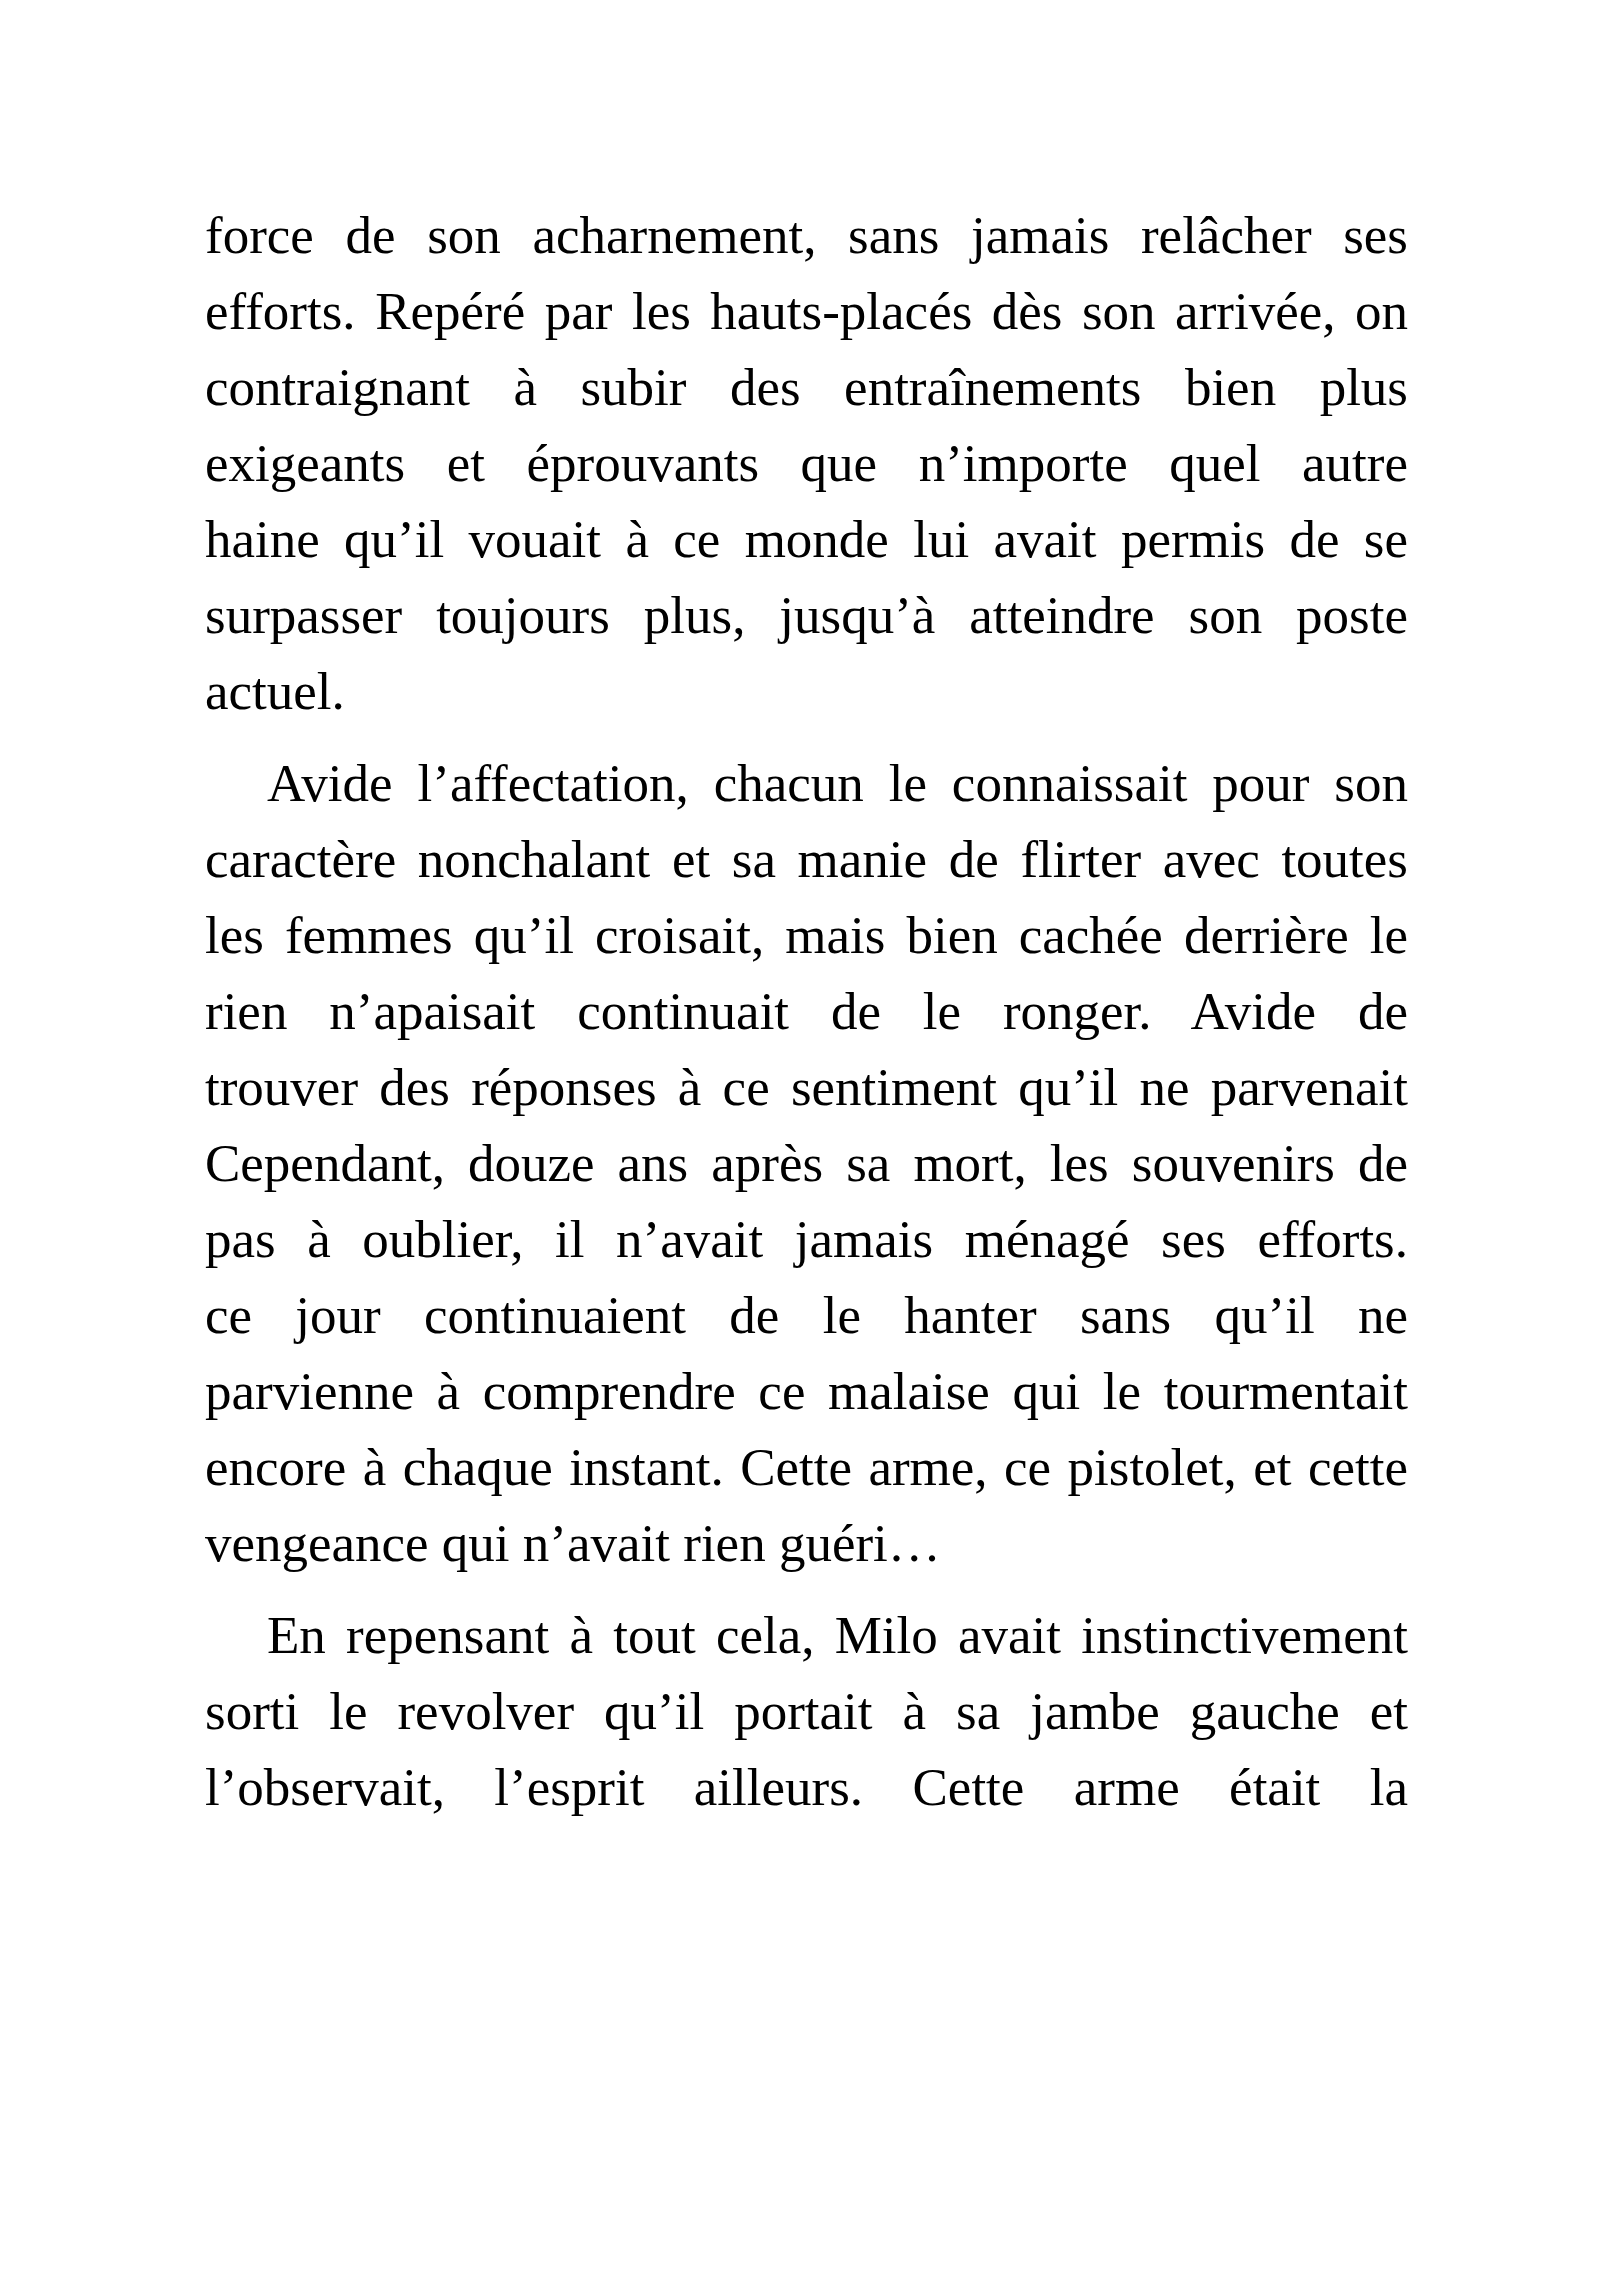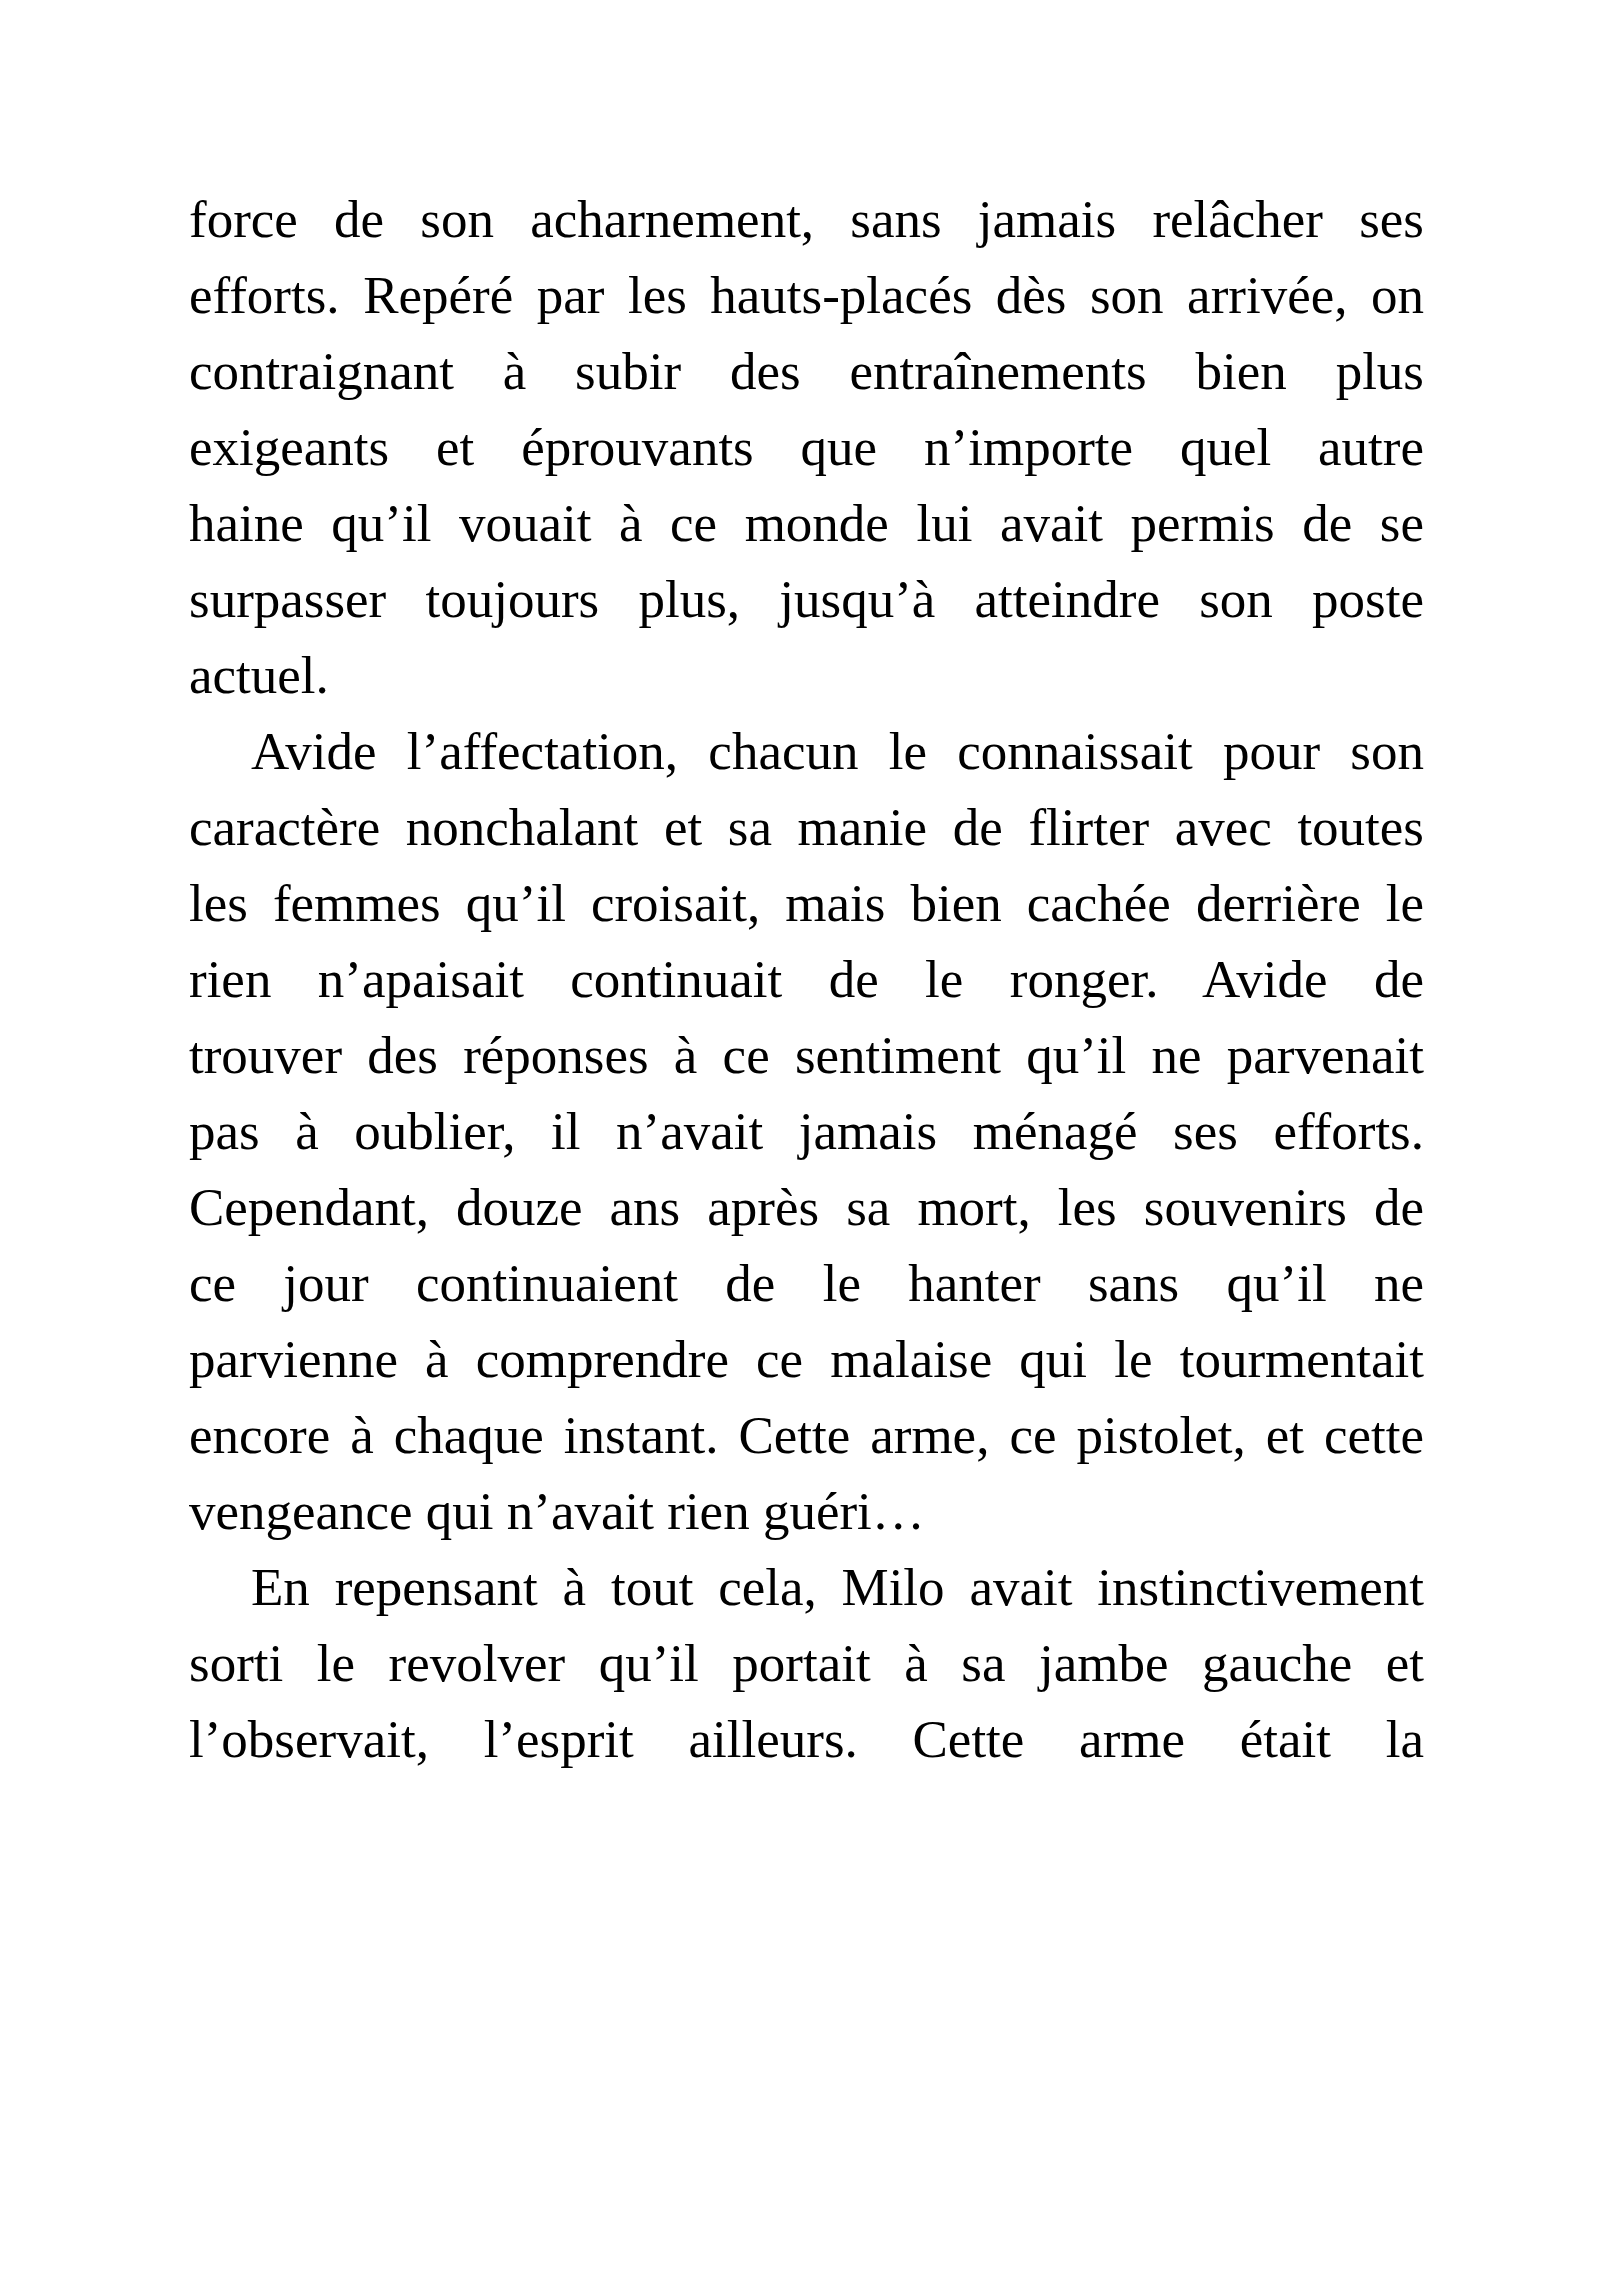--- a/index.html
+++ b/index.html
@@ -14,21 +14,21 @@
     background: #ffffff;
     overflow: hidden;
   }
   .text-block {
     position: absolute;
     left: 189px;
     top: 181px;
     width: 1235px;
   }
   .para {
-    margin: 0;
+    margin: 16px;
     padding: 0;
   }
   .line {
     font-family: "Liberation Serif", "DejaVu Serif", serif;
     font-size: 53px;
     line-height: 76px;
     height: 76px;
     color: #000000;
     text-align: justify;
     text-align-last: justify;
@@ -58,22 +58,22 @@
       <div class="line">surpasser toujours plus, jusqu’à atteindre son poste</div>
       <div class="line end">actuel.</div>
     </div>
 
     <div class="para">
       <div class="line ind">Avide l’affectation, chacun le connaissait pour son</div>
       <div class="line">caractère nonchalant et sa manie de flirter avec toutes</div>
       <div class="line">les femmes qu’il croisait, mais bien cachée derrière le</div>
       <div class="line">rien n’apaisait continuait de le ronger. Avide de</div>
       <div class="line">trouver des réponses à ce sentiment qu’il ne parvenait</div>
+      <div class="line">Cependant, douze ans après sa mort, les souvenirs de</div>
       <div class="line">pas à oublier, il n’avait jamais ménagé ses efforts.</div>
-      <div class="line">Cependant, douze ans après sa mort, les souvenirs de</div>
       <div class="line">ce jour continuaient de le hanter sans qu’il ne</div>
       <div class="line">parvienne à comprendre ce malaise qui le tourmentait</div>
       <div class="line">encore à chaque instant. Cette arme, ce pistolet, et cette</div>
       <div class="line end">vengeance qui n’avait rien guéri…</div>
     </div>
 
     <div class="para">
       <div class="line ind">En repensant à tout cela, Milo avait instinctivement</div>
       <div class="line">sorti le revolver qu’il portait à sa jambe gauche et</div>
       <div class="line">l’observait, l’esprit ailleurs. Cette arme était la</div>

